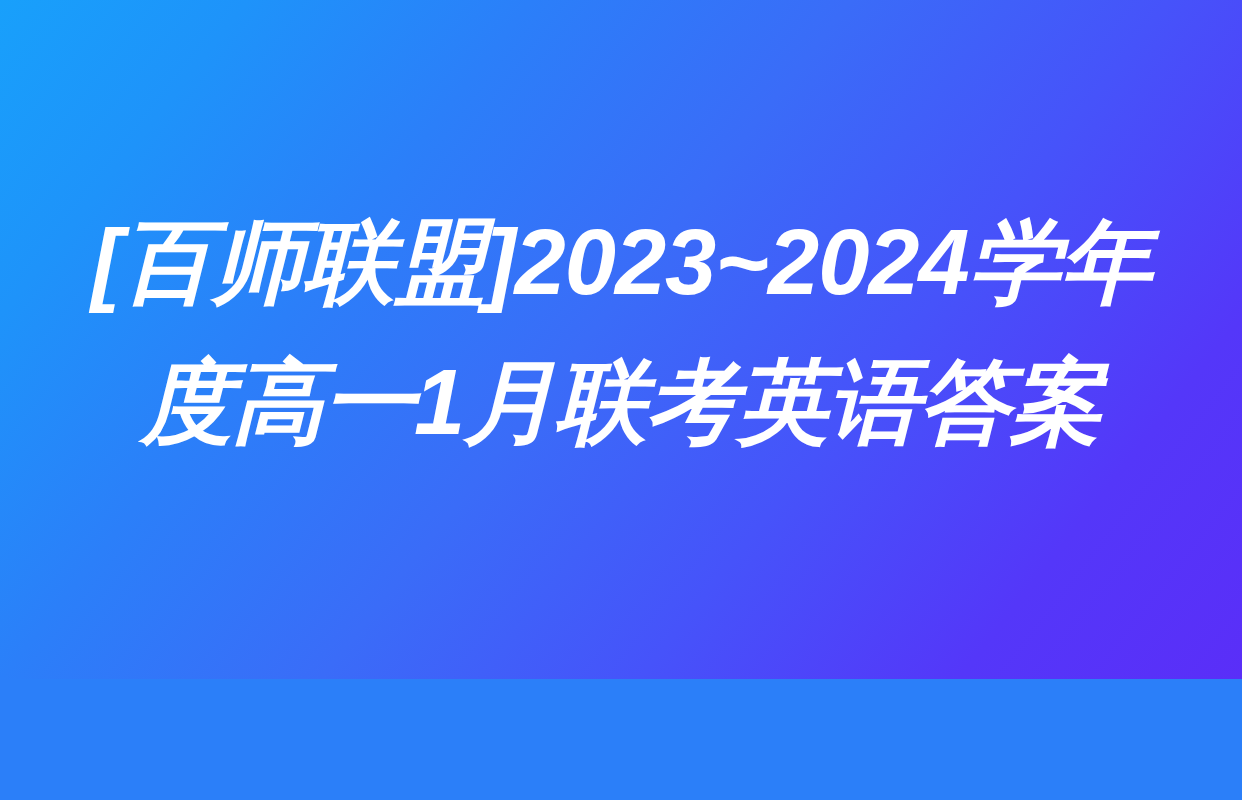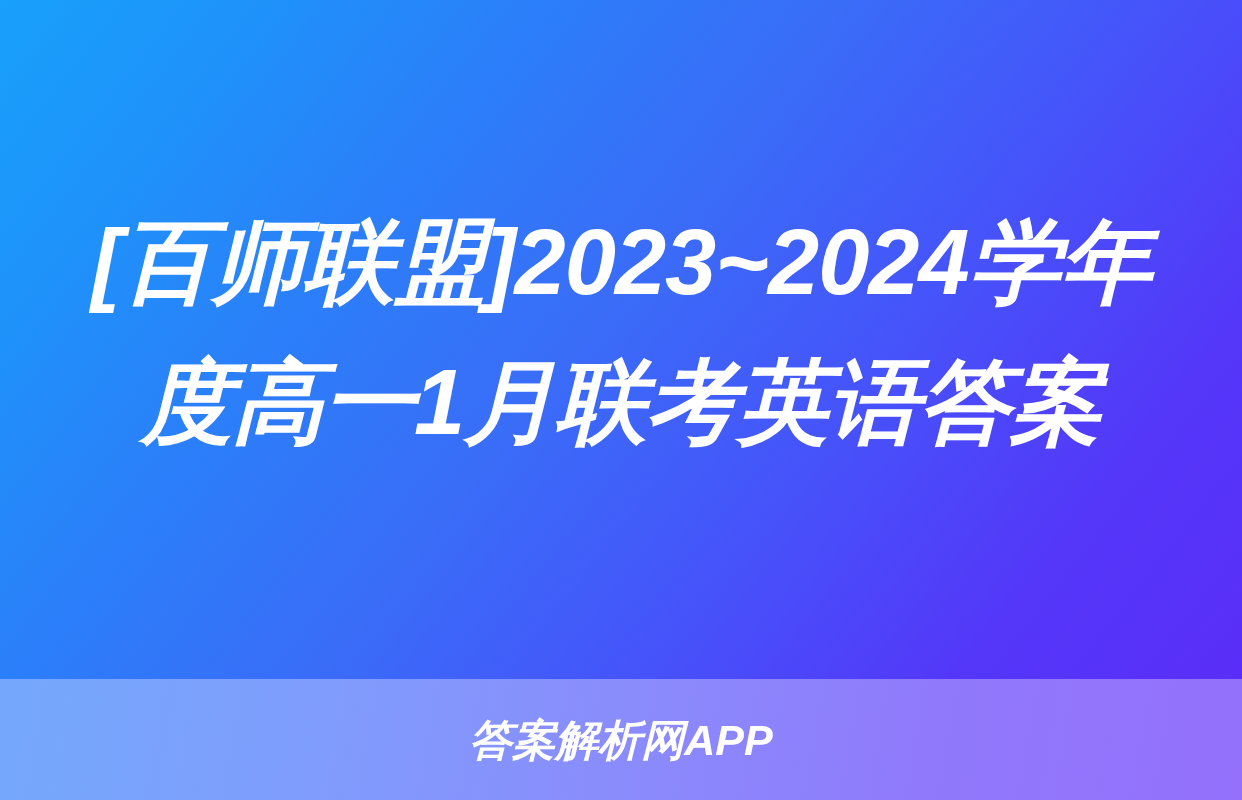--- a/index.html
+++ b/index.html
@@ -86,17 +86,14 @@
 </style>
 </head>
 <body>
 
 <div id="card">
 
   <div class="hero">
     <h1 class="hero-title">[百师联盟]2023~2024学年度高一1月联考英语答案</h1>
   </div>
 
-  <div class="footer">
-    <span class="footer-text">答案解析网APP</span>
-  </div>
 
 </div>
 
 </body></html>

